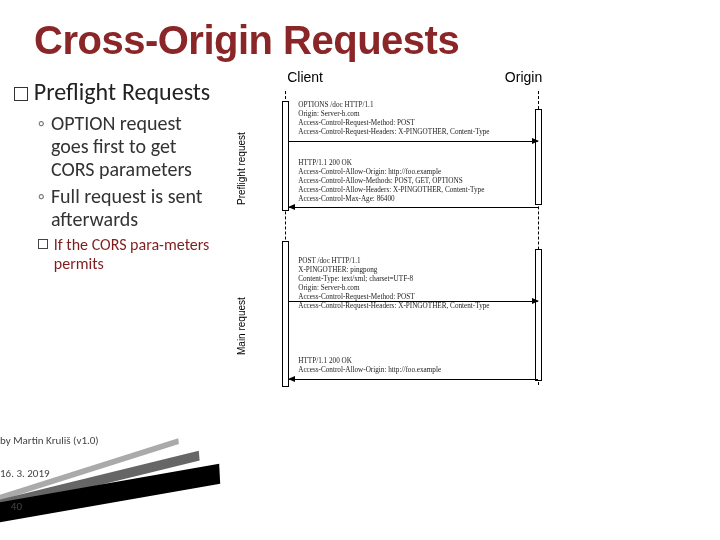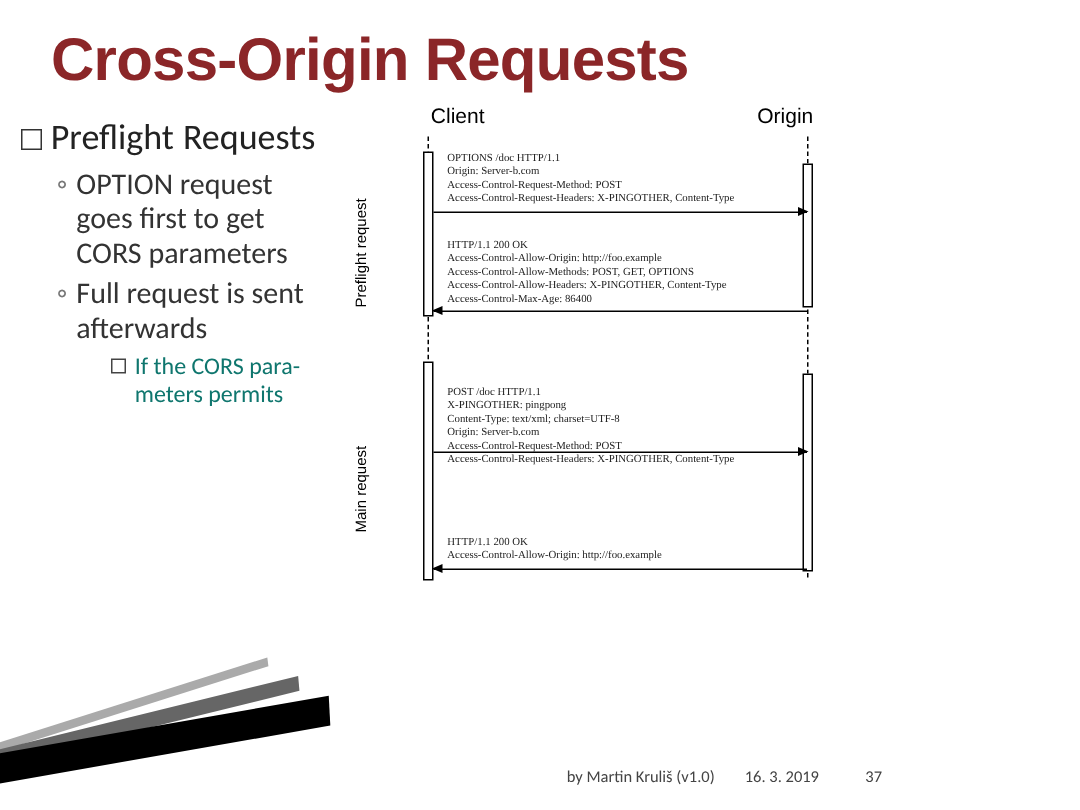--- a/index.html
+++ b/index.html
@@ -9,21 +9,21 @@
   .columns { display: flex; gap: 10px; justify-content: center; }
   .left { width: 290px; }
   .right { flex: 1; position: relative; }
   .h1line { font-size: 24px; color: #222; margin: 8px 0 6px 0; display: flex; align-items: baseline; gap: 6px; }
   .h1line .box { display: inline-block; width: 14px; height: 14px; border: 1.5px solid #333; position: relative; top: 1px; }
   .h1line .kw { font-weight: 400; }
   .h1line .rest { font-weight: 300; }
   .sub { margin-left: 24px; }
   .sub-item { display: flex; gap: 6px; font-size: 20px; color: #333; font-weight: 300; line-height: 1.15; margin-bottom: 4px; }
   .sub-item .bullet { color: #777; }
-  .sub2 { margin-left: 36px; display: flex; gap: 6px; font-size: 16px; color: #0f766e; font-weight: 300; line-height: 1.2; }
+  .sub2 { display: flex; gap: 6px; font-size: 16px; color: #7f1d1d; font-weight: 300; line-height: 1.2; }
   .sub2 .box2 { display: inline-block; width: 10px; height: 10px; border: 1.2px solid #444; margin-top: 4px; flex-shrink: 0; }
 
   
   .diag { position: relative; width: 360px; height: 350px; font-family: Arial, sans-serif; }
   .lblC, .lblS { position: absolute; top: 0; font-size: 14px; }
   .lblC { left: 48px; margin-left: 19px; }
   .lblS { right: 38px; }
   .life { position: absolute; top: 22px; bottom: 34px; width: 0; border-left: 1.5px dashed #000; }
   .lifeC { left: 65px; }
   .lifeS { left: 318px; }
@@ -37,21 +37,21 @@
 
   .arrow { position: absolute; left: 69px; right: 42px; height: 1px; background: #000; }
   .arrow::after { content: ""; position: absolute; right: -1px; top: -3px; border-left: 7px solid #000; border-top: 3.5px solid transparent; border-bottom: 3.5px solid transparent; }
   .arrow.back::after { left: -1px; right: auto; border-left: none; border-right: 7px solid #000; }
 
   .msg { position: absolute; font-size: 7.2px; font-family: Liberation Serif, serif; color: #222; line-height: 1.25; white-space: pre; }
 
   .vlabel { position: absolute; font-size: 10px; transform: rotate(-90deg); transform-origin: left top; color: #000; }
 
   
-  .footer { position: absolute; bottom: 16px; left: 0; right: 0; display: flex; justify-content: flex-end; gap: 20px; font-size: 11px; color: #444; align-items: baseline; }
+  .footer { position: absolute; bottom: 27px; left: 0; right: 0; display: flex; justify-content: flex-end; gap: 20px; font-size: 11px; color: #444; align-items: baseline; flex-direction: column; }
   .pgnum { width: 22px; text-align: right; }
 
   
   .wedge { position: absolute; left: -10px; bottom: 6px; width: 240px; height: 58px; pointer-events: none; }
   .wedge .bar { position: absolute; left: 0; transform-origin: left center; }
   .wedge .b1 { bottom: 10px; width: 230px; height: 20px; background: #000; transform: skewY(-7deg) rotate(-3deg); }
   .wedge .b2 { bottom: 22px; width: 210px; height: 10px; background: #666; transform: skewY(-9deg) rotate(-5deg); }
   .wedge .b3 { bottom: 30px; width: 190px; height: 6px; background: #aaa; transform: skewY(-11deg) rotate(-7deg); }
 </style>
 </head>
@@ -125,15 +125,15 @@
 
   <div class="wedge">
     <div class="bar b3"></div>
     <div class="bar b2"></div>
     <div class="bar b1"></div>
   </div>
 
   <div class="footer">
     <span>by Martin Kruliš (v1.0)</span>
     <span>16. 3. 2019</span>
-    <span class="pgnum">37</span>
+    <span class="pgnum">40</span>
   </div>
 </div>
 
 </body></html>

